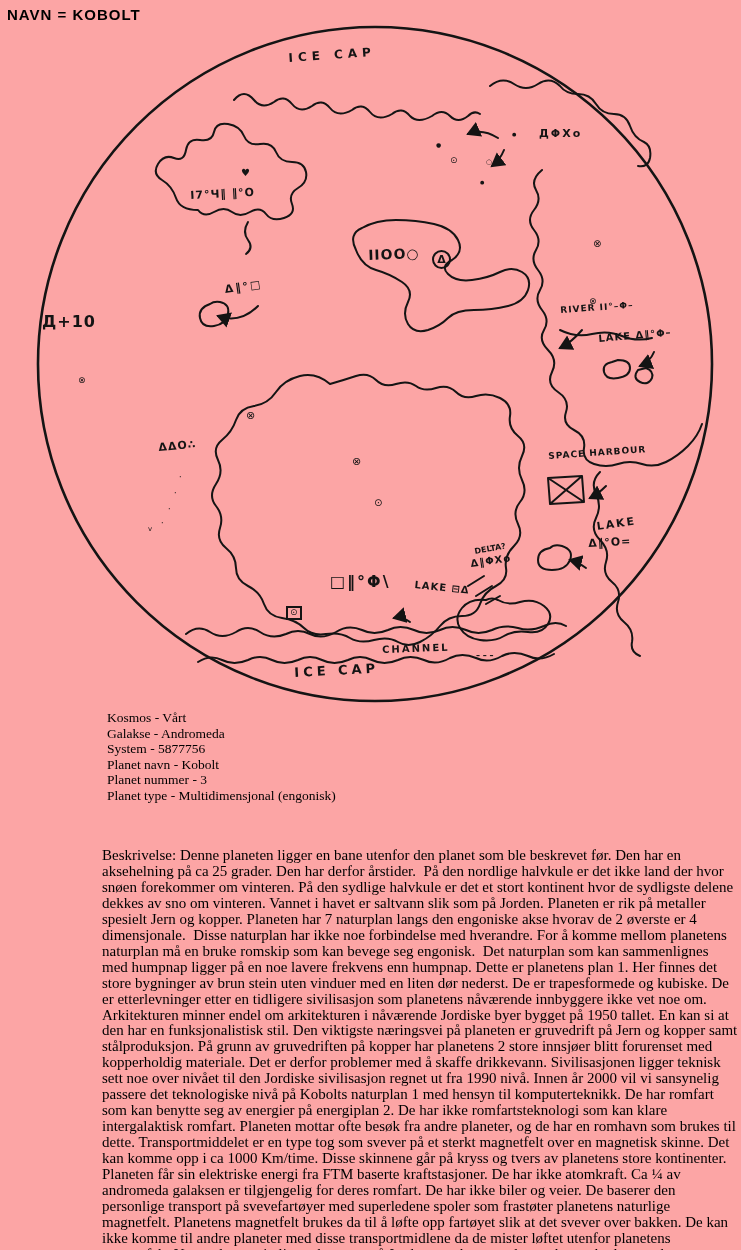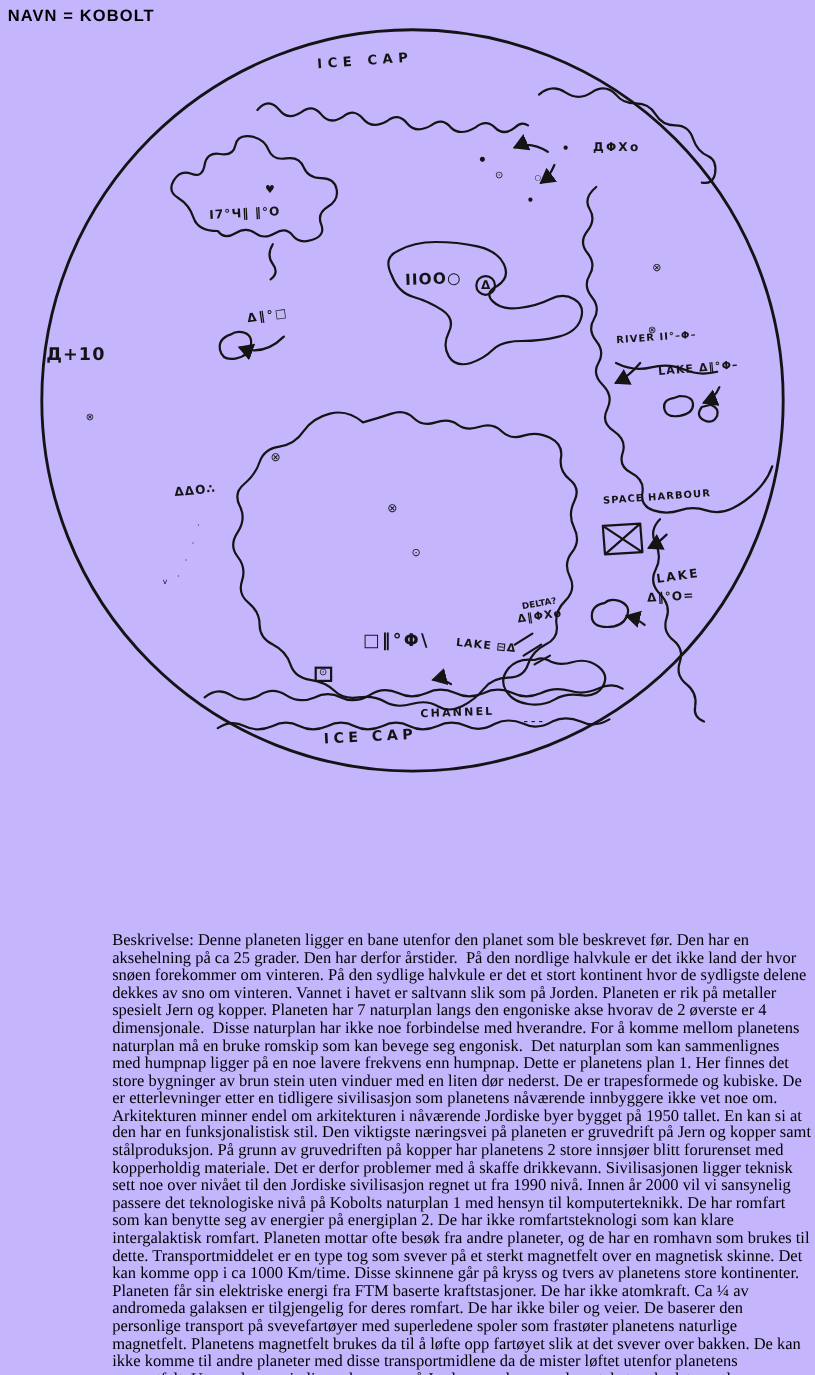--- a/index.html
+++ b/index.html
@@ -1,16 +1,16 @@
 <!DOCTYPE html>
 <html><head>
 <meta charset="utf-8">
 <style>
   html,body{margin:0;padding:0;background:#ffffff;}
-  .page{position:relative;width:741px;height:1250px;background:#c4b5fd;color:#000;overflow:hidden;
+  .page{position:relative;width:741px;height:1250px;background:#fca5a5;color:#000;overflow:hidden;
         font-family:"Liberation Serif", serif;}
   .title{position:absolute;left:7px;top:6px;font-family:"Liberation Sans",sans-serif;
          font-weight:bold;font-size:15px;letter-spacing:1px;}
   .map-area{position:absolute;left:0;top:12px;width:741px;height:710px;}
   .map-area svg{position:absolute;left:0;top:0;}
   #overlay{position:absolute;left:0;top:0;width:741px;height:710px;}
   .map-label{position:absolute;white-space:pre;font-family:"DejaVu Sans",sans-serif;
              font-weight:700;color:#141414;transform-origin:left top;line-height:1;}
   .marker{position:absolute;font-family:"DejaVu Sans",sans-serif;color:#141414;line-height:1;
           transform-origin:left top;}
@@ -101,16 +101,24 @@
         <div class="marker" style="left: 512px; top: 120px; font-size: 5px;">●</div>
         <div class="marker boxed" style="left: 286px; top: 594px; font-size: 9px;">⊙</div>
         <div class="marker" style="left: 179px; top: 462px; font-size: 8px;">·</div>
         <div class="marker" style="left: 174px; top: 478px; font-size: 8px;">·</div>
         <div class="marker" style="left: 168px; top: 494px; font-size: 8px;">·</div>
         <div class="marker" style="left: 161px; top: 508px; font-size: 8px;">·</div>
         <div class="marker" style="left: 148px; top: 514px; font-size: 7px;">v</div>
       </div>
   </div>
 
+  <div class="meta">
+    <div>Kosmos - Vårt</div>
+    <div>Galakse - Andromeda</div>
+    <div>System - 5877756</div>
+    <div>Planet navn - Kobolt</div>
+    <div>Planet nummer - 3</div>
+    <div>Planet type - Multidimensjonal (engonisk)</div>
+  </div>
 
   <div class="description">Beskrivelse: Denne planeten ligger en bane utenfor den planet som ble beskrevet før. Den har en aksehelning på ca 25 grader. Den har derfor årstider.  På den nordlige halvkule er det ikke land der hvor snøen forekommer om vinteren. På den sydlige halvkule er det et stort kontinent hvor de sydligste delene dekkes av sno om vinteren. Vannet i havet er saltvann slik som på Jorden. Planeten er rik på metaller spesielt Jern og kopper. Planeten har 7 naturplan langs den engoniske akse hvorav de 2 øverste er 4 dimensjonale.  Disse naturplan har ikke noe forbindelse med hverandre. For å komme mellom planetens naturplan må en bruke romskip som kan bevege seg engonisk.  Det naturplan som kan sammenlignes med humpnap ligger på en noe lavere frekvens enn humpnap. Dette er planetens plan 1. Her finnes det store bygninger av brun stein uten vinduer med en liten dør nederst. De er trapesformede og kubiske. De er etterlevninger etter en tidligere sivilisasjon som planetens nåværende innbyggere ikke vet noe om. Arkitekturen minner endel om arkitekturen i nåværende Jordiske byer bygget på 1950 tallet. En kan si at den har en funksjonalistisk stil. Den viktigste næringsvei på planeten er gruvedrift på Jern og kopper samt stålproduksjon. På grunn av gruvedriften på kopper har planetens 2 store innsjøer blitt forurenset med kopperholdig materiale. Det er derfor problemer med å skaffe drikkevann. Sivilisasjonen ligger teknisk sett noe over nivået til den Jordiske sivilisasjon regnet ut fra 1990 nivå. Innen år 2000 vil vi sansynelig passere det teknologiske nivå på Kobolts naturplan 1 med hensyn til komputerteknikk. De har romfart som kan benytte seg av energier på energiplan 2. De har ikke romfartsteknologi som kan klare intergalaktisk romfart. Planeten mottar ofte besøk fra andre planeter, og de har en romhavn som brukes til dette. Transportmiddelet er en type tog som svever på et sterkt magnetfelt over en magnetisk skinne. Det kan komme opp i ca 1000 Km/time. Disse skinnene går på kryss og tvers av planetens store kontinenter. Planeten får sin elektriske energi fra FTM baserte kraftstasjoner. De har ikke atomkraft. Ca ¼ av andromeda galaksen er tilgjengelig for deres romfart. De har ikke biler og veier. De baserer den personlige transport på svevefartøyer med superledene spoler som frastøter planetens naturlige magnetfelt. Planetens magnetfelt brukes da til å løfte opp fartøyet slik at det svever over bakken. De kan ikke komme til andre planeter med disse transportmidlene da de mister løftet utenfor planetens magnetfelt. Utseende messig ligner kroppen på Jordmenneskene med unntaket av hodet som har en annen form. Hudfargen er blågrønn. Det finnes store barskoger på planeten, med pattedyr som ligner på Elg og Hjort. Det finnes ikke blomster.  Derfor har de laget kunstig blomster av metall som de har malt og utplassert i sine by parker. Det finnes heller ikke fugler her.  Sivilisasjonen på naturplan 3 til 7 ligger på et høyere nivå med hensyn til kontakt med den galaktiske sivilisasjon.</div>
 
 </div>
 
 </body></html>

